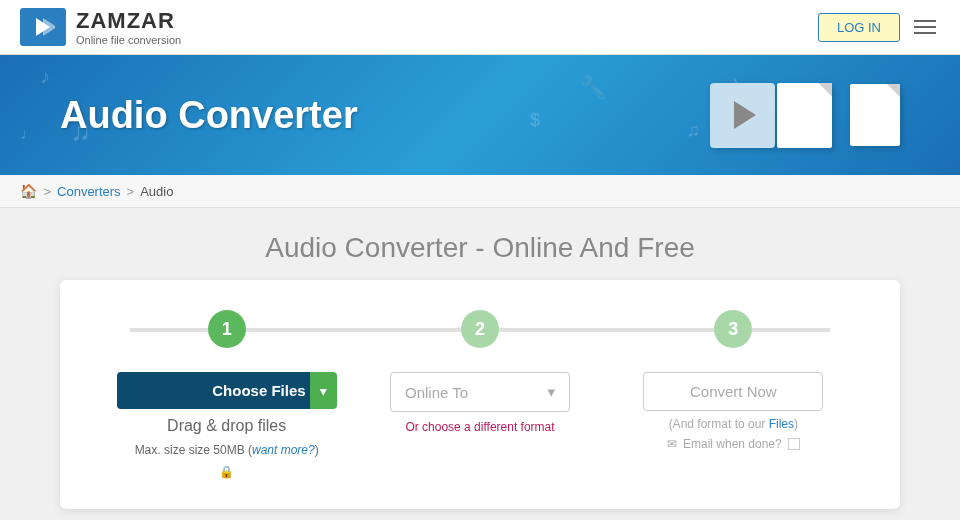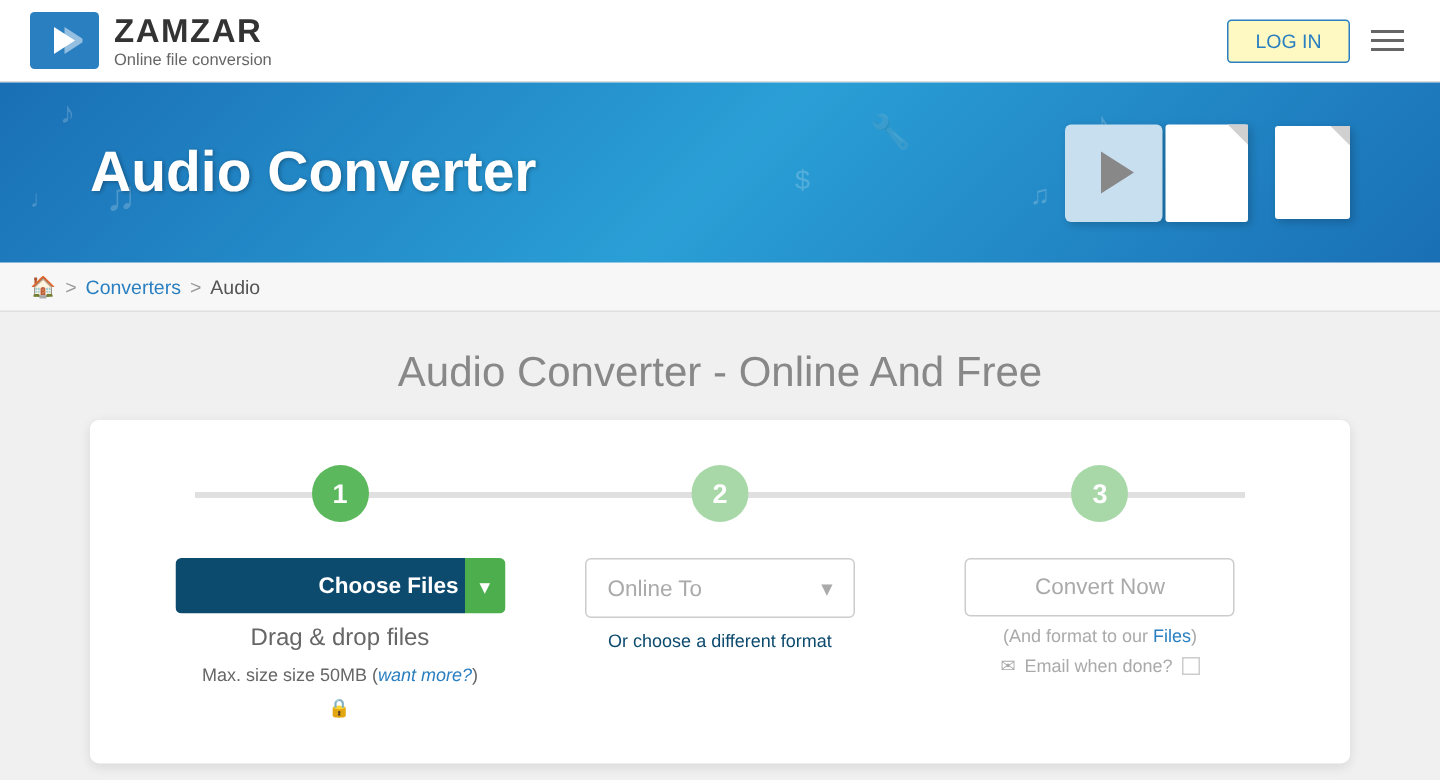--- a/index.html
+++ b/index.html
@@ -356,21 +356,21 @@
       border-radius: 4px;
       cursor: pointer;
       display: flex;
       align-items: center;
       justify-content: space-between;
     }
     .convert-to-btn span { color: #aaa; }
 
     .format-text {
       font-size: 12px;
-      color: #0c4a6e;
+      color: #be185d;
       text-align: center;
     }
 
     
     .convert-now-btn {
       width: 180px;
       background: #fff;
       border: 1px solid #ccc;
       padding: 10px 14px;
       font-size: 15px;

